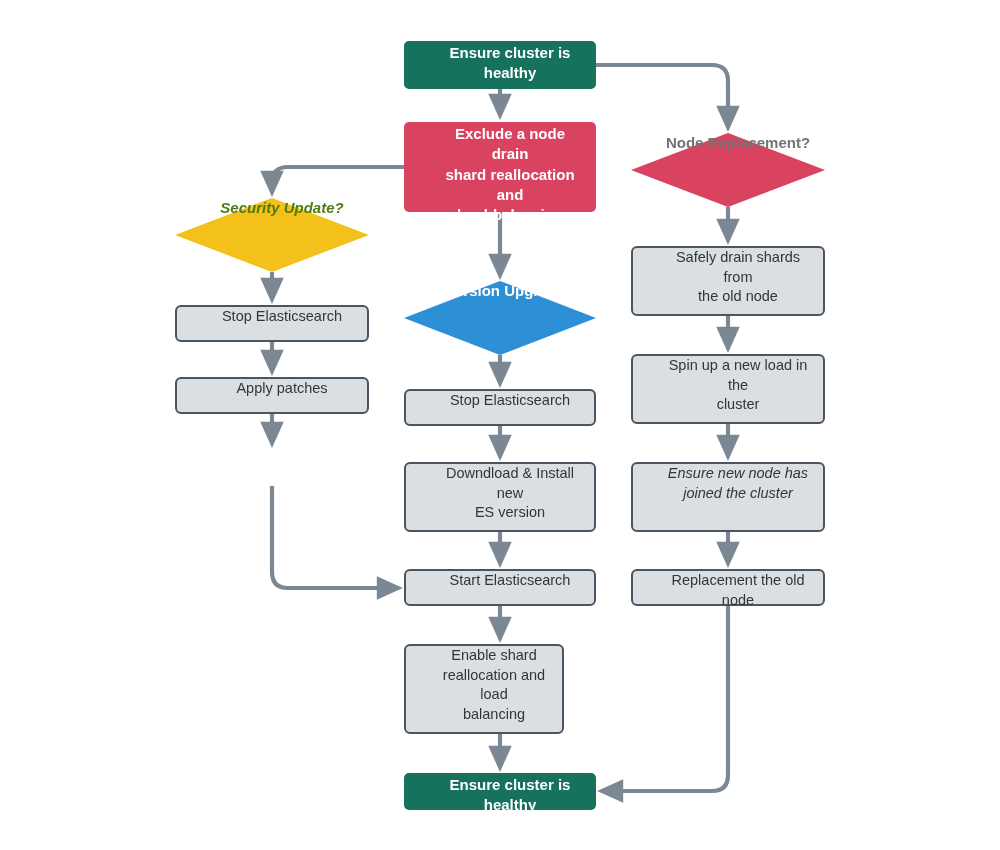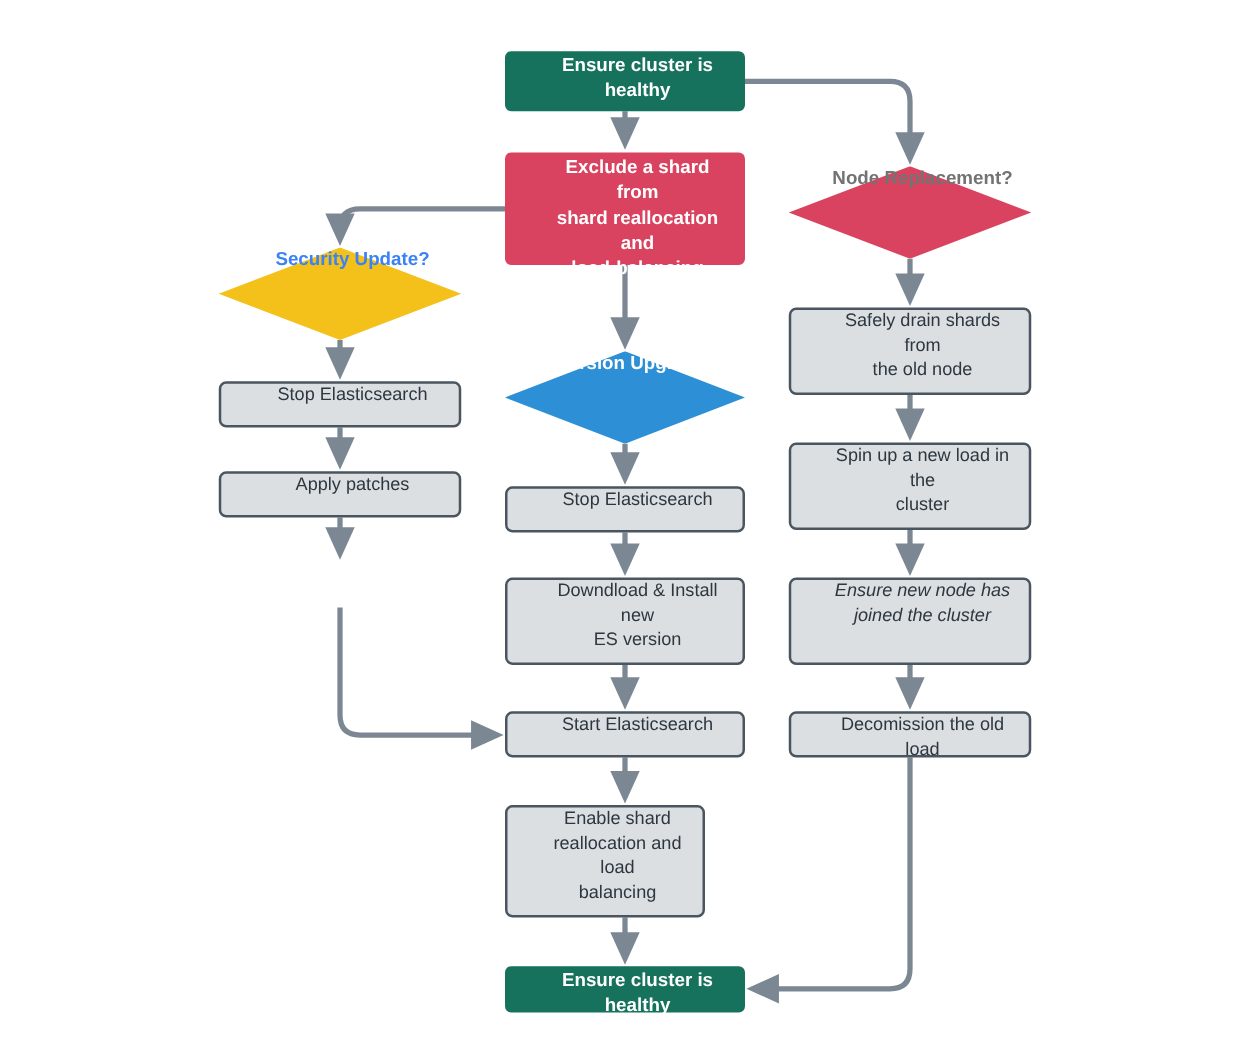--- a/index.html
+++ b/index.html
@@ -81,21 +81,21 @@
     height: 100%;
   }
   .n-diamond .label {
     position: relative;
     z-index: 2;
     font-size: 15px;
     font-weight: 700;
   }
   .d-red .label { color: #737373; }
   .d-blue .label { color: #ffffff; }
-  .d-yellow .label { color: #3b82f6; }
+  .d-yellow .label { color: #4d7c0f; font-style: italic; }
 </style>
 </head>
 <body>
 
 <div id="canvas">
 
   <svg id="edges" viewBox="0 0 1000 850" xmlns="http://www.w3.org/2000/svg">
     <defs>
       <marker id="arrow" markerWidth="9" markerHeight="9" refX="5.2" refY="3.4" orient="auto" markerUnits="strokeWidth">
         <path d="M0.4,0.6 L6.6,3.4 L0.4,6.2 z" fill="#7b8793"></path>
@@ -139,21 +139,21 @@
 
       <path d="M728,606 L728,775 Q728,791 712,791 L603,791"></path>
     </g>
   </svg>
 
   <div class="node n-green" style="left:404px; top:41px; width:192px; height:48px;">
     <span class="label">Ensure cluster is healthy</span>
   </div>
 
   <div class="node n-red" style="left:404px; top:122px; width:192px; height:90px;">
-    <span class="label">Exclude a shard from
+    <span class="label">Exclude a node drain
 shard reallocation and
 load-balancing</span>
   </div>
 
   <div class="node n-diamond d-red" style="left:631px; top:133px; width:194px; height:74px;">
     <svg class="dshape" viewBox="0 0 194 74" preserveAspectRatio="none">
       <polygon points="97,0 194,37 97,74 0,37" fill="#d9435f"></polygon>
     </svg>
     <span class="label">Node Replacement?</span>
   </div>
@@ -203,21 +203,21 @@
   <div class="node n-process" style="left:631px; top:462px; width:194px; height:70px;font-style:italic;">
     <span class="label">Ensure new node has
 joined the cluster</span>
   </div>
 
   <div class="node n-process" style="left:404px; top:569px; width:192px; height:37px;">
     <span class="label">Start Elasticsearch</span>
   </div>
 
   <div class="node n-process" style="left:631px; top:569px; width:194px; height:37px;">
-    <span class="label">Decomission the old load</span>
+    <span class="label">Replacement the old node</span>
   </div>
 
   <div class="node n-process" style="left:404px; top:644px; width:160px; height:90px;">
     <span class="label">Enable shard
 reallocation and load
 balancing</span>
   </div>
 
   <div class="node n-green" style="left:404px; top:773px; width:192px; height:37px;">
     <span class="label">Ensure cluster is healthy</span>

